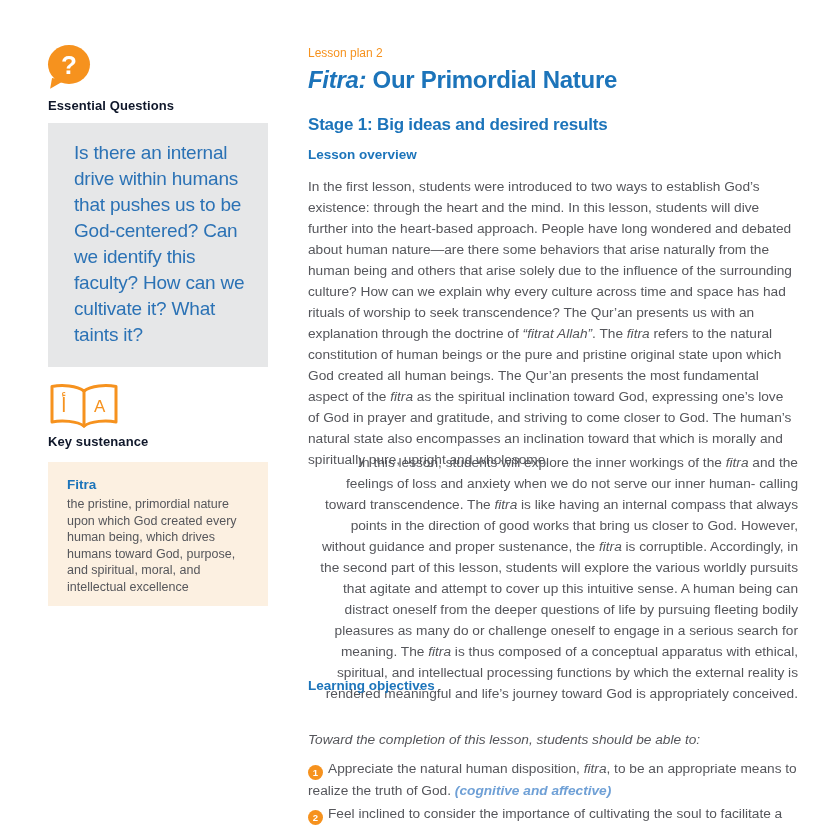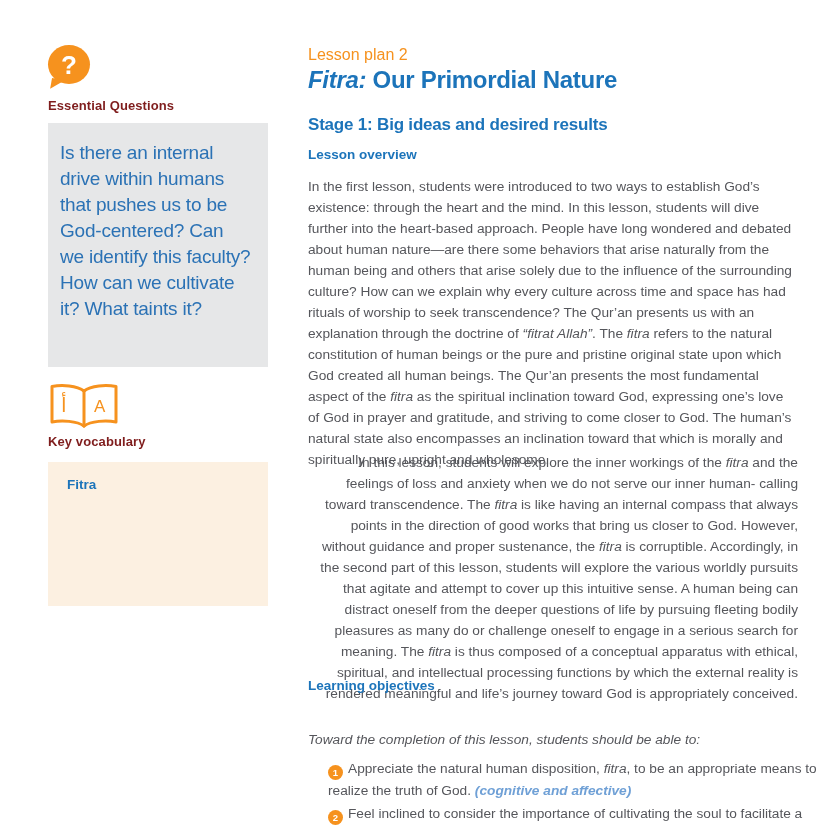--- a/index.html
+++ b/index.html
@@ -25,31 +25,31 @@
     content:""; position:absolute; left:3px; bottom:-6px;
     width:0; height:0;
     border-left:13px solid #F6921E;
     border-bottom:11px solid transparent;
     transform:rotate(10deg);
   }
   .q-glyph { color:#fff; font-size:26px; font-weight:800; line-height:1; }
 
   .side-label {
     position:absolute; left:48px;
-    color:#7f1d1d; font-size:13px; font-weight:700;
+    color:#0f172a; font-size:13px; font-weight:700;
     letter-spacing:0.1px;
   }
   .eq-label { top:98px; }
   .kv-label { top:434px; }
 
   .eq-box {
     position:absolute; left:48px; top:123px;
     width:220px; height:244px;
     background:#E6E7E8;
-    padding:17px 16px 0 12px;
+    padding:17px 16px 0 26px;
   }
   .eq-question {
     color:#2B72B5; font-size:19px; line-height:26px; font-weight:400;
     letter-spacing:-0.2px;
   }
 
   .book-icon-wrap { position:absolute; left:48px; top:382px; width:72px; height:48px; }
 
   .kv-box {
     position:absolute; left:48px; top:462px;
@@ -57,21 +57,21 @@
     background:#FCF0E1;
     padding:15px 12px 0 19px;
   }
   .kv-term { color:#1C74BA; font-size:13.5px; font-weight:700; margin-bottom:4px; }
   .kv-def { color:#55565B; font-size:12.5px; line-height:16.6px; }
 
   
   .main { position:absolute; left:308px; top:0; width:490px; }
   .eyebrow {
     position:absolute; top:46px;
-    color:#F6921E; font-size:16px; font-weight:500;text-align:center;
+    color:#F6921E; font-size:12px; font-weight:500;text-align:center;
   }
   .doc-title {
     position:absolute; top:66px;
     color:#1C74BA; font-size:24px; font-weight:800; letter-spacing:-0.3px;
     white-space:nowrap;
   }
   .stage-heading {
     position:absolute; top:115px;
     color:#1C74BA; font-size:17px; font-weight:800; letter-spacing:-0.2px;
     white-space:nowrap;
@@ -82,21 +82,21 @@
   .h-overview { position:absolute; top:147px; }
   .h-objectives { position:absolute; top:678px; }
 
   .body-text {
     color:#55565B; font-size:13.7px; line-height:21px; font-weight:400;
   }
   .para1 { position:absolute; top:176px; width:490px; }
   .para2 { position:absolute; top:452px; width:490px;text-align:right; }
   .lead  { position:absolute; top:729px; width:490px;font-style:italic; }
 
-  .objective { position:absolute; width:490px;margin-left:20px; }
+  .objective { position:absolute; width:490px; }
   .obj-1 { top:758px; }
   .obj-2 { top:803px; }
   .num-badge {
     display:inline-flex; align-items:center; justify-content:center;
     width:15px; height:15px; border-radius:50%;
     background:#F6921E; color:#fff;
     font-size:9.5px; font-weight:700;
     vertical-align:-2.5px; margin-right:5px;
   }
   .ar-glyph { font-family:"DejaVu Sans", sans-serif; }
@@ -119,24 +119,25 @@
     <g fill="none" stroke="#F6921E" stroke-width="3" stroke-linejoin="round" stroke-linecap="round">
       <path d="M36 9 C29 3.5 14 2.5 4 4.5 L4 40 C14 38 29 39 36 44"></path>
       <path d="M36 9 C43 3.5 58 2.5 68 4.5 L68 40 C58 38 43 39 36 44"></path>
       <line x1="36" y1="9" x2="36" y2="44"></line>
     </g>
     <text x="13" y="30" fill="#F6921E" font-size="20" class="ar-glyph">أ</text>
     <text x="46" y="30" fill="#F6921E" font-size="17" font-family="Liberation Sans, sans-serif">A</text>
   </svg>
 </div>
 
-<div class="side-label kv-label">Key vocabulary</div>
+<div class="side-label kv-label">Key sustenance</div>
 
 <div class="kv-box">
   <div class="kv-term">Fitra</div>
+  <div class="kv-def">the pristine, primordial nature upon which God created every human being, which drives humans toward God, purpose, and spiritual, moral, and intellectual excellence</div>
 </div>
 
 <div class="main">
 
   <div class="eyebrow">Lesson plan 2</div>
 
   <h1 class="doc-title"><span class="it">Fitra:</span><span> Our Primordial Nature</span></h1>
 
   <h2 class="stage-heading">Stage 1: Big ideas and desired results</h2>
 

